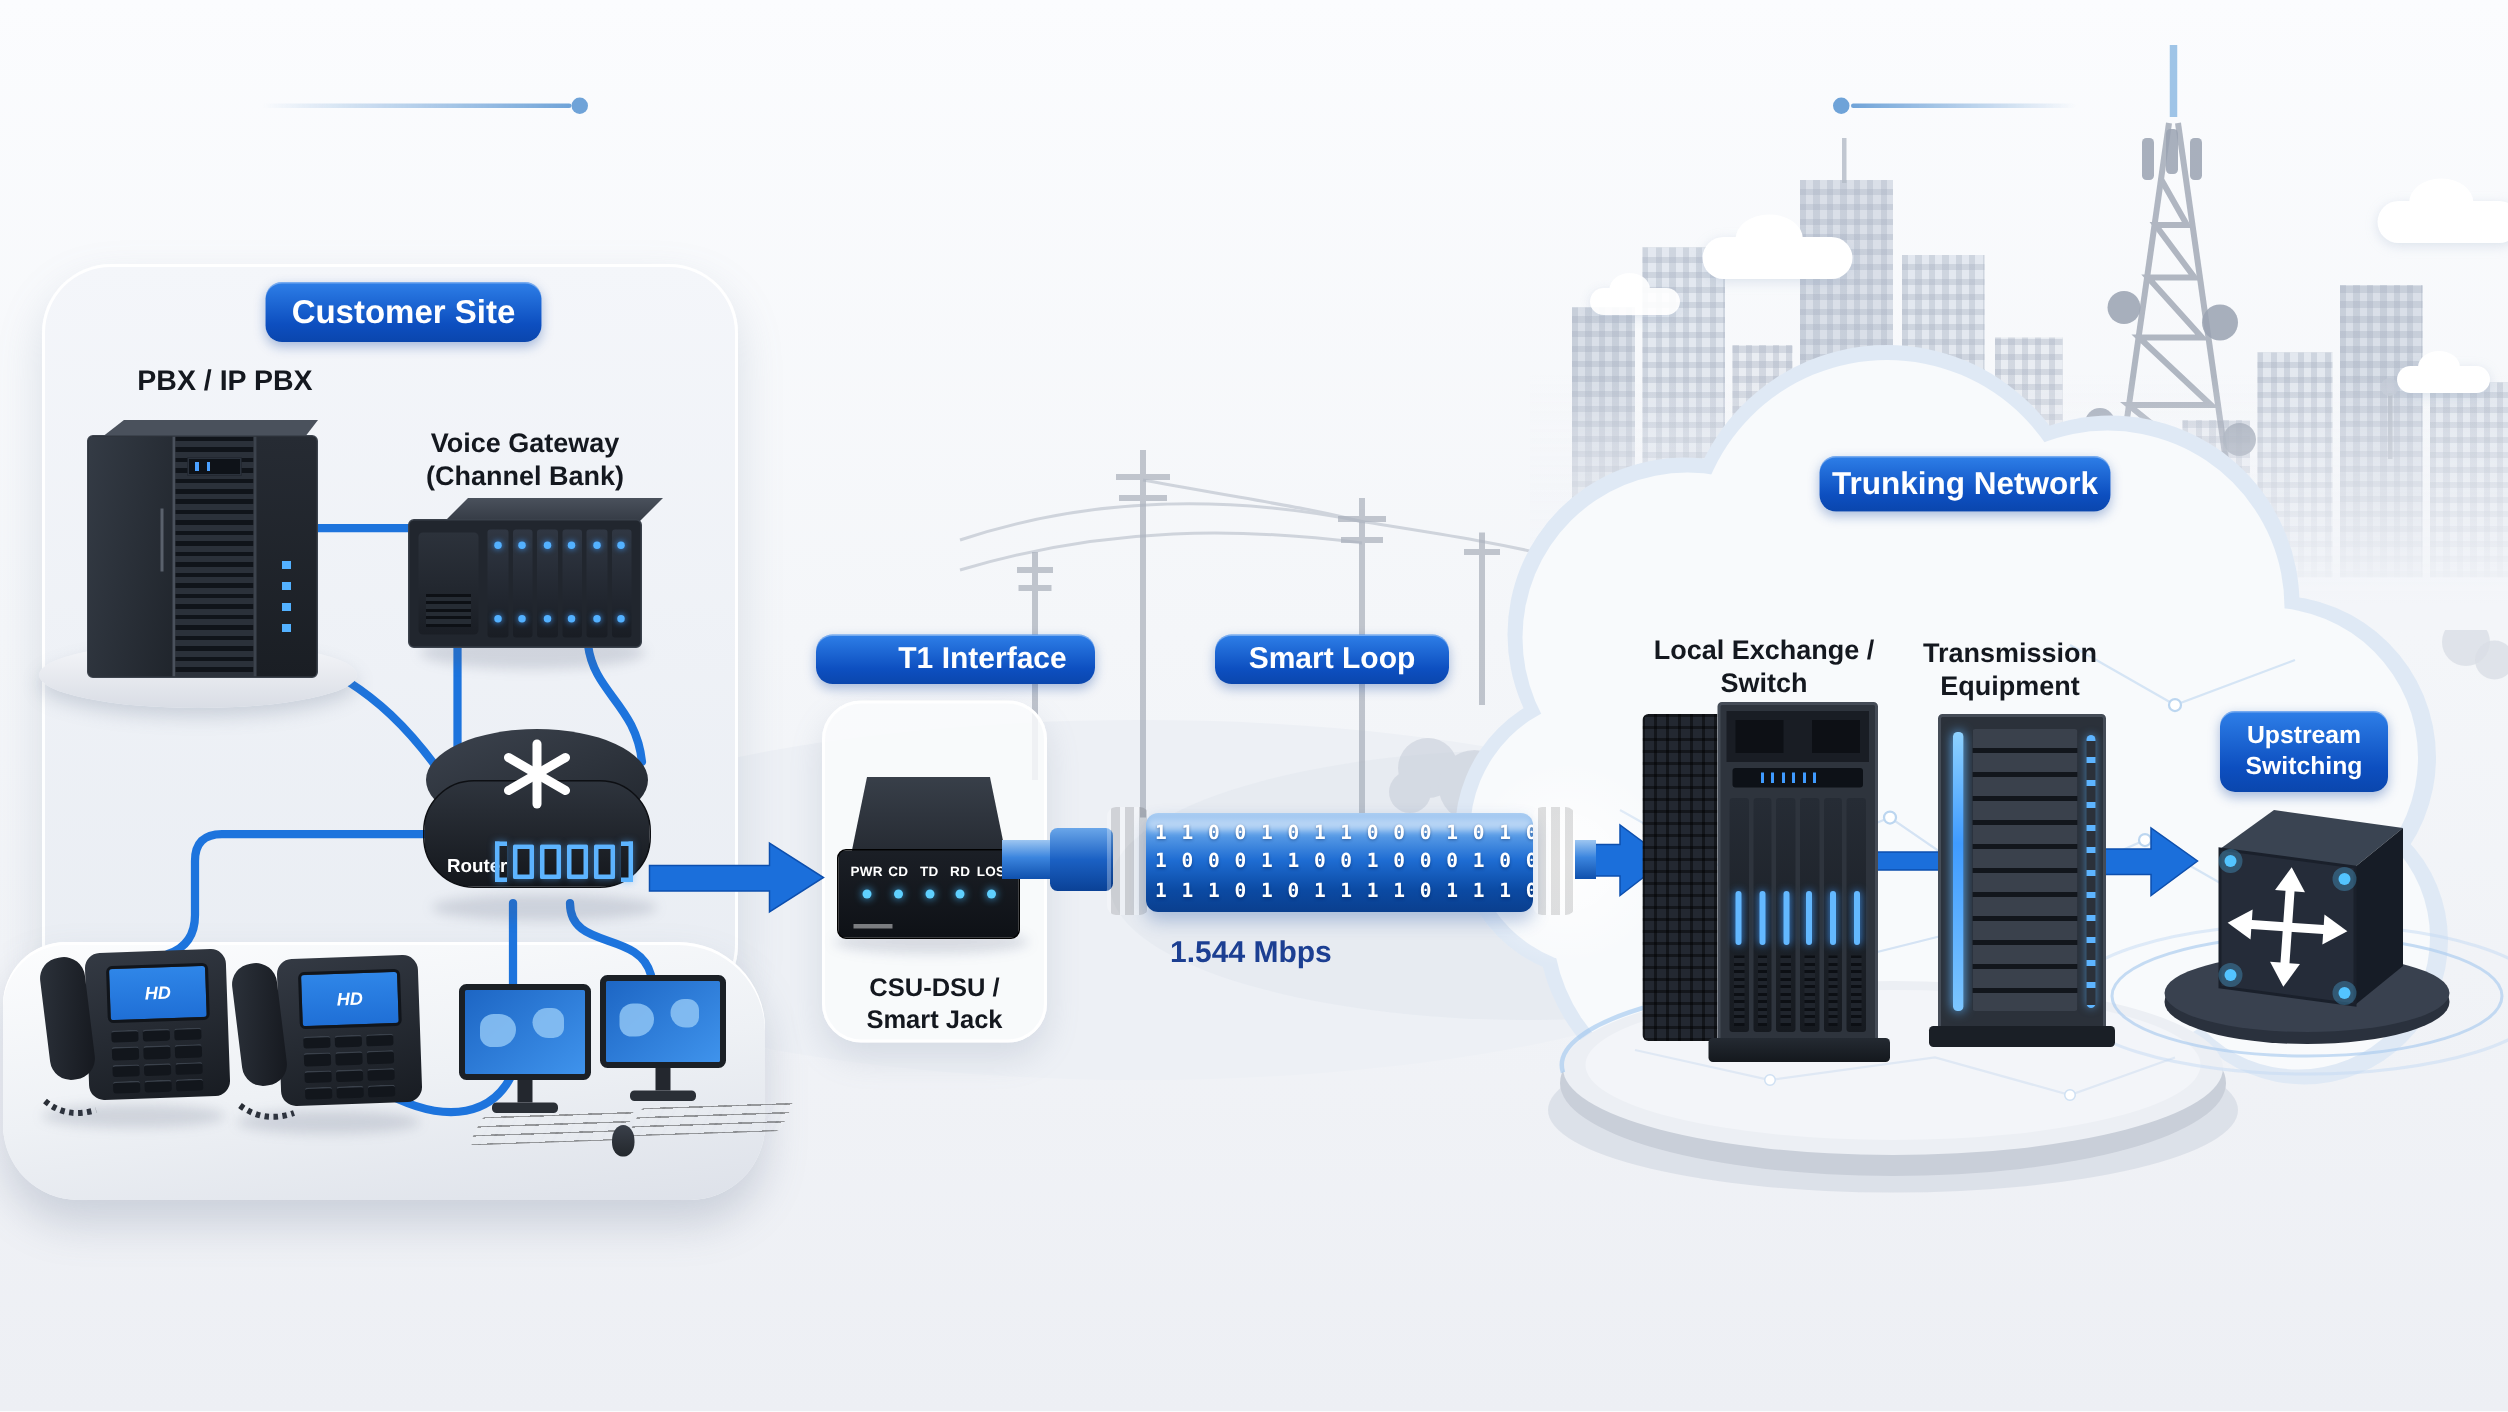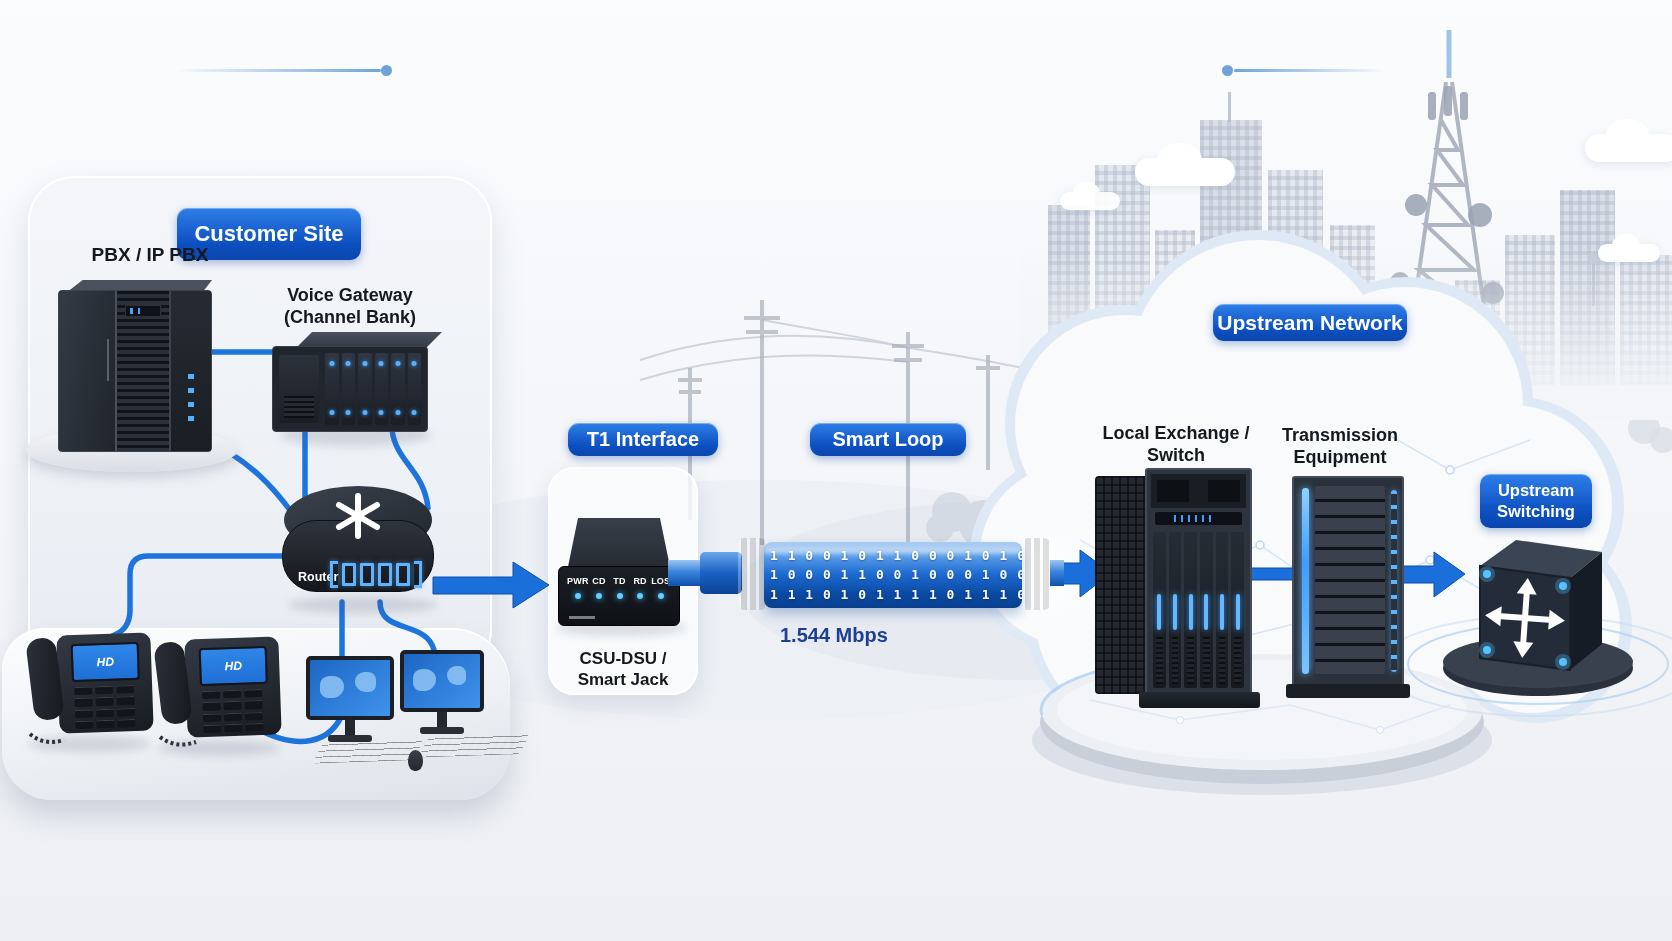--- a/index.html
+++ b/index.html
@@ -38,22 +38,22 @@
     background:linear-gradient(172deg,#fcfdfe 0%,#eef1f5 52%,#dde1e9 100%);
     box-shadow:0 16px 28px rgba(110,125,150,.28),inset 0 2px 0 #fff;}
   .t1-panel{left:548px;top:467px;width:150px;height:228px;border-radius:26px;
     background:rgba(250,251,253,.82);
     box-shadow:inset 0 0 0 2px rgba(255,255,255,.95),0 10px 22px rgba(120,135,160,.2);}
 
   
   .badge{display:flex;align-items:center;justify-content:center;color:#fff;font-weight:700;
     border-radius:11px;background:linear-gradient(180deg,#2e7fe8,#0d4fc0 70%,#0a46ad);
     box-shadow:0 3px 8px rgba(16,70,160,.35),inset 0 1px 0 rgba(255,255,255,.35);}
-  .badge-customer{left:177px;top:188px;width:184px;height:52px;font-size:22px;margin-top:20px;}
-  .badge-t1{left:568px;top:423px;width:150px;height:33px;font-size:20px;}
+  .badge-customer{left:177px;top:188px;width:184px;height:40px;font-size:22px;}
+  .badge-t1{left:544px;top:423px;width:150px;height:33px;font-size:20px;padding-left:36px;}
   .badge-loop{left:810px;top:423px;width:156px;height:33px;font-size:20px;}
   .badge-carrier{left:1213px;top:304px;width:194px;height:37px;font-size:21px;}
   .badge-upstream{left:1480px;top:474px;width:112px;height:54px;font-size:16.5px;
     flex-direction:column;line-height:1.25;border-radius:10px;}
   .lbl{color:#14181f;font-weight:600;text-align:center;}
   .lbl-pbx{left:68px;top:244px;width:164px;font-size:19px;}
   .lbl-gw{left:266px;top:284px;width:168px;font-size:18px;line-height:22px;}
   .lbl-csu{left:548px;top:648px;width:150px;font-size:17px;line-height:21px;}
   .lbl-rate{left:780px;top:624px;width:212px;font-size:20px;font-weight:700;color:#1c3f92;}
   .lbl-exchange{left:1081px;top:422px;width:190px;font-size:18px;line-height:22px;}
@@ -564,21 +564,21 @@
   </svg>
 
   <div class="abs z7 deco-line deco-left"></div>
   <div class="abs z7 deco-dot" style="left:381px;"></div>
   <div class="abs z7 deco-line deco-right"></div>
   <div class="abs z7 deco-dot" style="left:1222px;"></div>
 
   <div class="abs z7 badge badge-customer">Customer Site</div>
   <div class="abs z7 badge badge-t1">T1 Interface</div>
   <div class="abs z7 badge badge-loop">Smart Loop</div>
-  <div class="abs z7 badge badge-carrier">Upstream Network</div>
+  <div class="abs z7 badge badge-carrier">Trunking Network</div>
   <div class="abs z7 badge badge-upstream">
     <span>Upstream</span>
     <span>Switching</span>
   </div>
 
   <div class="abs z7 lbl lbl-pbx">PBX / IP PBX</div>
   <div class="abs z7 lbl lbl-csu">
     <div>CSU-DSU /</div>
     <div>Smart Jack</div>
   </div>

